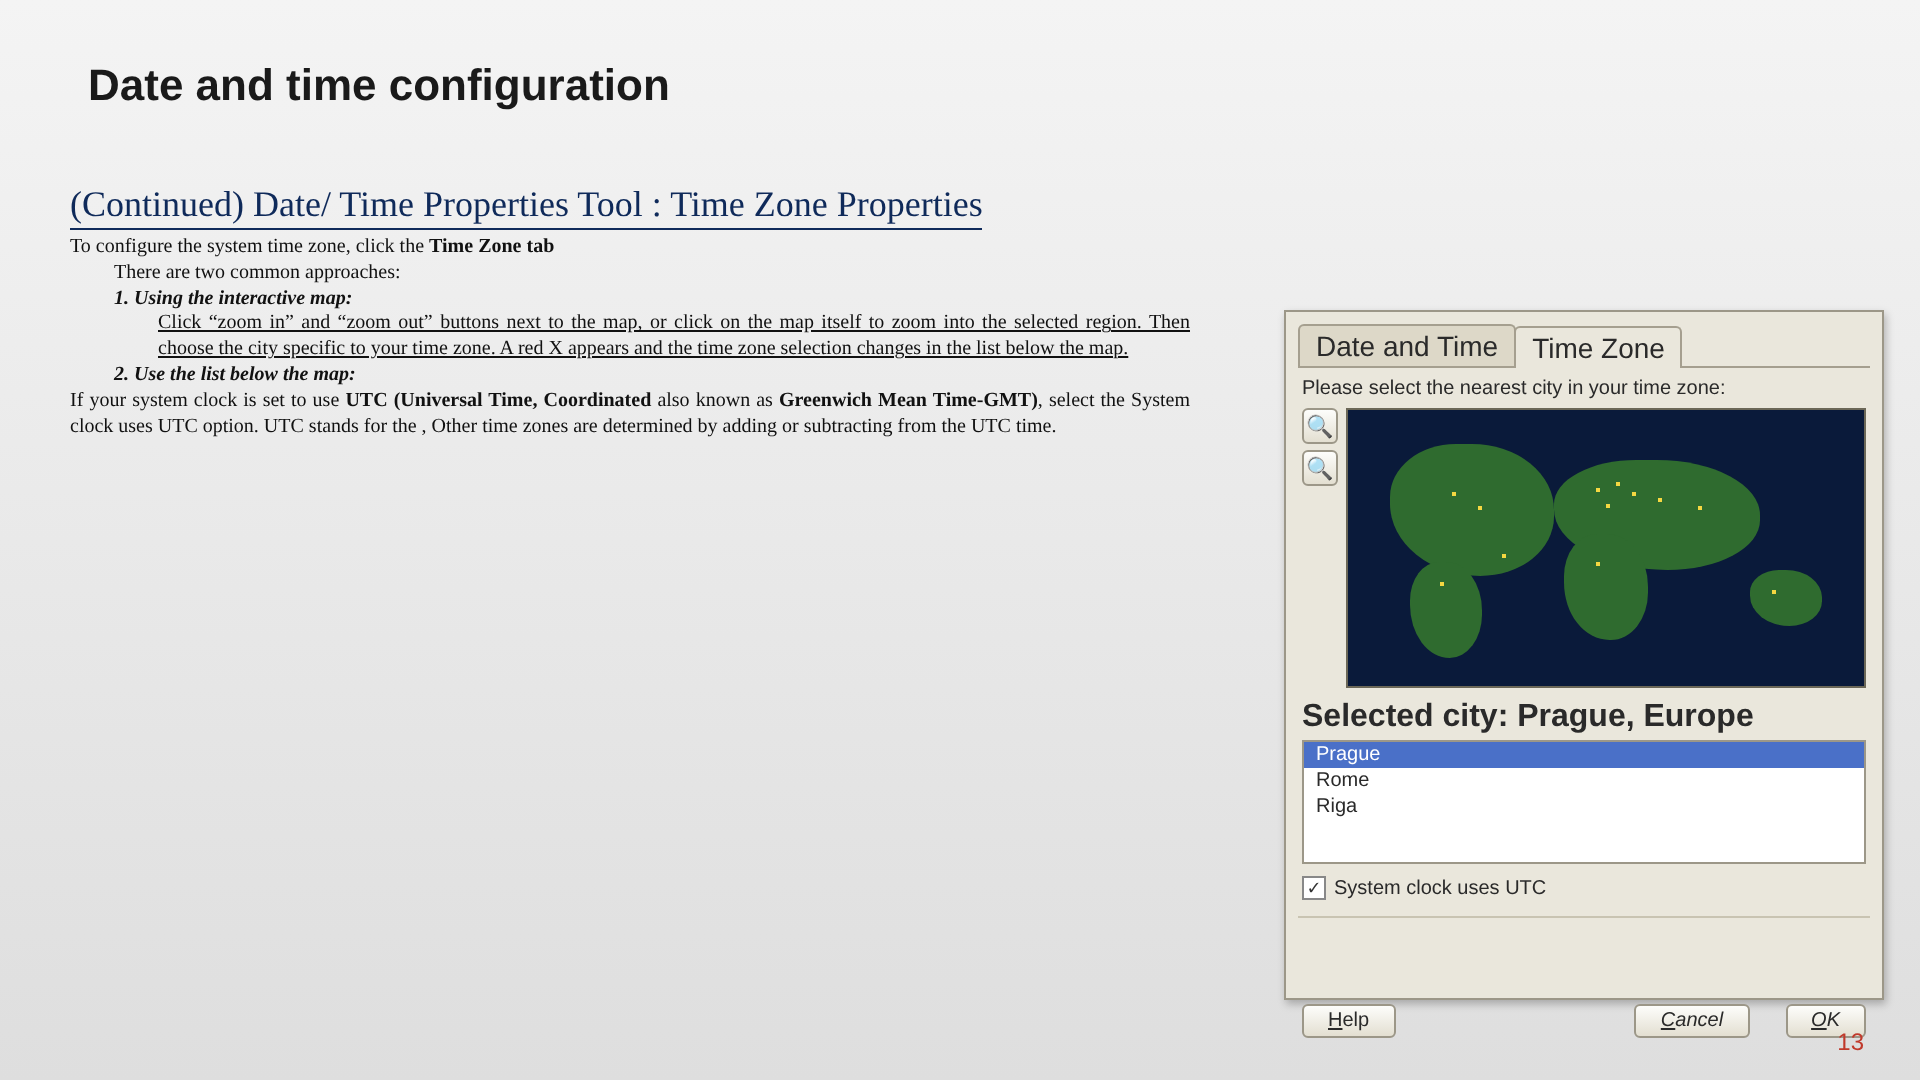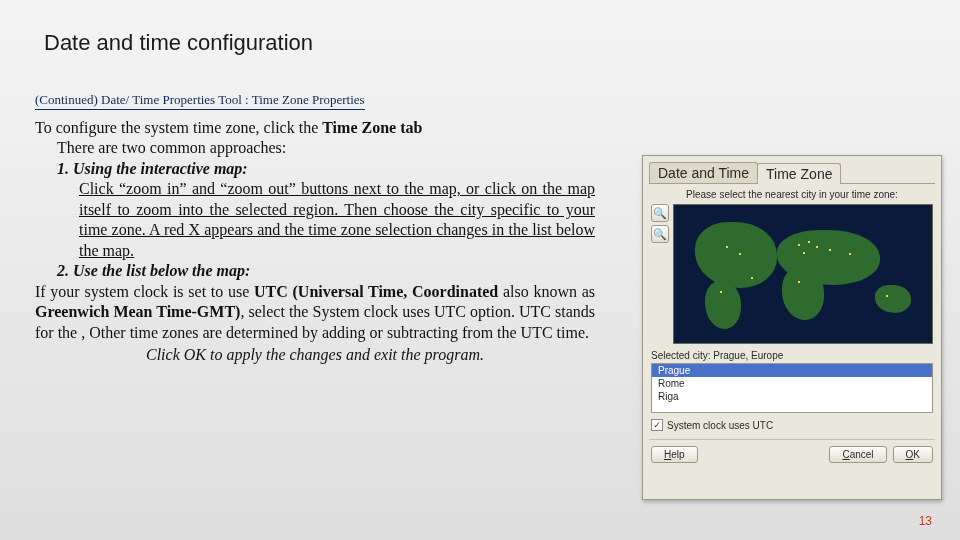--- a/index.html
+++ b/index.html
@@ -4,40 +4,40 @@
 <style>
   * { box-sizing: border-box; margin: 0; padding: 0; }
   html, body { width: 960px; height: 540px; overflow: hidden; }
   body {
     font-family: "Times New Roman", Times, serif;
     background: linear-gradient(to bottom, #f4f4f4 0%, #dedede 100%);
     position: relative;
   }
   .page-title {
     font-family: Arial, Helvetica, sans-serif;
-    font-weight: normal;
+    font-weight: bold;
     font-size: 22px;
     color: #1a1a1a;
     position: absolute;
     left: 44px; top: 30px;
   }
   .subtitle {
     font-family: "Times New Roman", serif;
-    font-size: 13px;
+    font-size: 18px;
     color: #0f2a5a;
     position: absolute;
     left: 35px; top: 92px;
     border-bottom: 1px solid #0f2a5a;
     padding-bottom: 1px;
   }
   .body-col {
     position: absolute;
     left: 35px; top: 118px;
     width: 560px;
-    font-size: 16px;
+    font-size: 10px;
     color: #111;
     line-height: 1.28;
     text-align: justify;
   }
   .indent1 { padding-left: 22px; }
   .indent2 { padding-left: 44px; text-decoration: underline; }
   .bold { font-weight: bold; }
   .bolditalic { font-weight: bold; font-style: italic; }
   .closing { font-style: italic; text-align: center; margin-top: 2px; }
   .pg-num {
@@ -66,82 +66,81 @@
     border: 1px solid #a59f8f;
     border-bottom: none;
     padding: 2px 8px;
     background: #ddd8c8;
     font-size: 14px;
     border-radius: 3px 3px 0 0;
     margin-right: -1px;
   }
   .tab.active { background: #eae7dc; position: relative; top: 1px; }
   .tab-line { border-top: 1px solid #a59f8f; margin: 0 6px; }
-  .hint { padding: 5px 8px 4px 8px; font-size: 10px; text-align: center; }
+  .hint { padding: 5px 8px 4px 8px; font-size: 10px; }
   .map-row { display: flex; padding: 0 8px; gap: 4px; }
   .map-ctl { display: flex; flex-direction: column; gap: 3px; }
   .mbtn {
     width: 18px; height: 18px;
     border: 1px solid #9c9788;
     border-radius: 3px;
     background: linear-gradient(#fdfdfb,#e3dfd1);
     display:flex; align-items:center; justify-content:center;
     font-size: 11px; color:#555;
   }
   .worldmap {
     flex: 1; height: 140px;
     background: #0a1a3a;
     border: 1px solid #6b6757;
     position: relative;
     overflow:hidden;
   }
   .land { position:absolute; background:#2f6b2f; border-radius:40% 50% 45% 55%; }
   .dot { position:absolute; width:2px; height:2px; background:#f5d742; }
-  .sel-lbl { padding: 6px 8px 2px 8px; font-size: 10px; }
+  .sel-lbl { padding: 6px 8px 2px 8px; font-size: 16px; font-weight: bold; }
   .listbox {
-    margin: 0 8px; height: 50px;
+    margin: 0 8px; height: 62px;
     background: #fff; border: 1px solid #9c9788;
     overflow: hidden;
   }
   .li { padding: 1px 6px; font-size: 10px; }
   .li.sel { background: #4a70c8; color: #fff; }
   .chk-row { padding: 6px 8px; font-size: 10px; display:flex; align-items:center; gap:4px; }
   .chk {
     width:12px; height:12px; border:1px solid #888; background:#fff;
     display:inline-flex; align-items:center; justify-content:center;
     font-size:9px; color:#333;
   }
   .dlg-sep { border-top:1px solid #c9c4b2; margin: 2px 6px 0 6px; }
   .btn-row { display:flex; justify-content:space-between; padding:6px 8px; }
   .dbtn {
     border:1px solid #9c9788; border-radius:3px;
     background:linear-gradient(#fdfdfb,#e3dfd1);
-    padding: 2px 12px; font-size:10px;
+    padding: 2px 12px; font-size:10px;margin-top:37px;
   }
-  .btn-right { display:flex; gap:6px; }
+  .btn-right { display:flex; gap:18px;font-style:italic; }
   .uline { text-decoration: underline; }
 </style>
 </head>
 <body>
 
 <div class="page-title">Date and time configuration</div>
 <div class="subtitle">(Continued) Date/ Time Properties Tool : Time Zone Properties</div>
 
 <div class="body-col">
   <div>
     <span>To configure the system time zone, click the </span><span class="bold">Time Zone tab</span>
   </div>
   <div class="indent1">There are two common approaches:</div>
   <div class="indent1 bolditalic">1. Using the interactive map:</div>
   <div class="indent2">Click “zoom in” and “zoom out” buttons next to the map, or click on the map itself to zoom into the selected region. Then choose the city specific to your time zone. A red X appears and the time zone selection changes in the list below the map.</div>
   <div class="indent1 bolditalic">2. Use the list below the map:</div>
   <div>
     <span>If your system clock is set to use </span><span class="bold">UTC (Universal Time, Coordinated</span><span> also known as </span><span class="bold">Greenwich Mean Time-GMT)</span><span>, select the System clock uses UTC option. UTC stands for the , Other time zones are determined by adding or subtracting from the UTC time.</span>
   </div>
-  <div class="closing">Click OK to apply the changes and exit the program.</div>
 </div>
 
 <div class="dialog">
   <div class="tabs">
     <div class="tab">Date and Time</div>
     <div class="tab active">Time Zone</div>
   </div>
   <div class="tab-line"></div>
   <div class="hint">Please select the nearest city in your time zone:</div>
   <div class="map-row">

